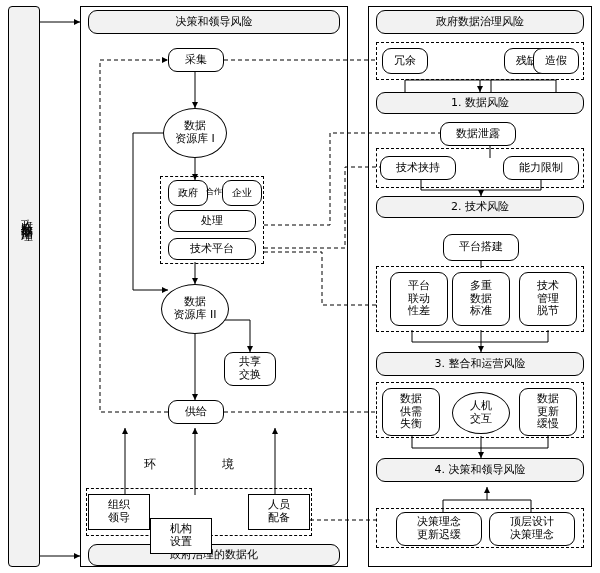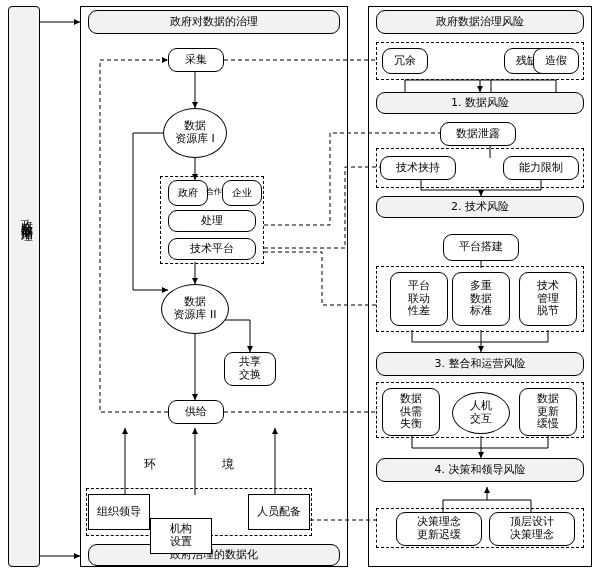--- a/index.html
+++ b/index.html
@@ -130,21 +130,21 @@
   <div class="dashframe" style="left:86px;top:488px;width:226px;height:48px;"></div>
 
   <div class="dashframe" style="left:376px;top:42px;width:208px;height:38px;"></div>
   <div class="dashframe" style="left:376px;top:148px;width:208px;height:40px;"></div>
   <div class="dashframe" style="left:376px;top:266px;width:208px;height:66px;"></div>
   <div class="dashframe" style="left:376px;top:382px;width:208px;height:56px;"></div>
   <div class="dashframe" style="left:376px;top:508px;width:208px;height:40px;"></div>
 
   <div class="lbl vtext" style="left:15px;top:210px;width:20px;font-size:12px;">政府数据治理</div>
 
-  <div class="box rounded" style="left:88px;top:10px;width:252px;height:24px;">政府对数据的治理</div>
+  <div class="box rounded" style="left:88px;top:10px;width:252px;height:24px;">决策和领导风险</div>
   <div class="box rounded" style="left:376px;top:10px;width:208px;height:24px;">政府数据治理风险</div>
   <div class="box rounded" style="left:88px;top:544px;width:252px;height:22px;">政府治理的数据化</div>
 
   <div class="box rounded white" style="left:168px;top:48px;width:56px;height:24px;">采集</div>
 
   <div class="box ell white" style="left:163px;top:108px;width:64px;height:50px;flex-direction:column;">
     <span>数据</span>
     <span>资源库 I</span>
   </div>
 
@@ -167,29 +167,29 @@
   <div class="box rounded white" style="left:224px;top:352px;width:52px;height:34px;flex-direction:column;">
     <span>共享</span>
     <span>交换</span>
   </div>
 
   <div class="box rounded white" style="left:168px;top:400px;width:56px;height:24px;">供给</div>
 
   <div class="lbl" style="left:144px;top:456px;font-size:12px;">环</div>
   <div class="lbl" style="left:222px;top:456px;font-size:12px;">境</div>
 
-  <div class="box white" style="left:88px;top:494px;width:62px;height:36px;">
+  <div class="box white" style="left:88px;top:494px;width:62px;height:36px;flex-direction:column;">
     <span>组织</span>
     <span>领导</span>
   </div>
   <div class="box white" style="left:150px;top:494px;width:62px;height:36px;flex-direction:column;margin-top:24px;">
     <span>机构</span>
     <span>设置</span>
   </div>
-  <div class="box white" style="left:248px;top:494px;width:62px;height:36px;flex-direction:row;">
+  <div class="box white" style="left:248px;top:494px;width:62px;height:36px;flex-direction:column;">
     <span>人员</span>
     <span>配备</span>
   </div>
 
   <div class="box rounded white" style="left:382px;top:48px;width:46px;height:26px;">冗余</div>
   <div class="box rounded white" style="left:468px;top:48px;width:46px;height:26px;margin-left:36px;">残缺</div>
   <div class="box rounded white" style="left:533px;top:48px;width:46px;height:26px;">造假</div>
 
   <div class="box rounded" style="left:376px;top:92px;width:208px;height:22px;">1. 数据风险</div>
 

